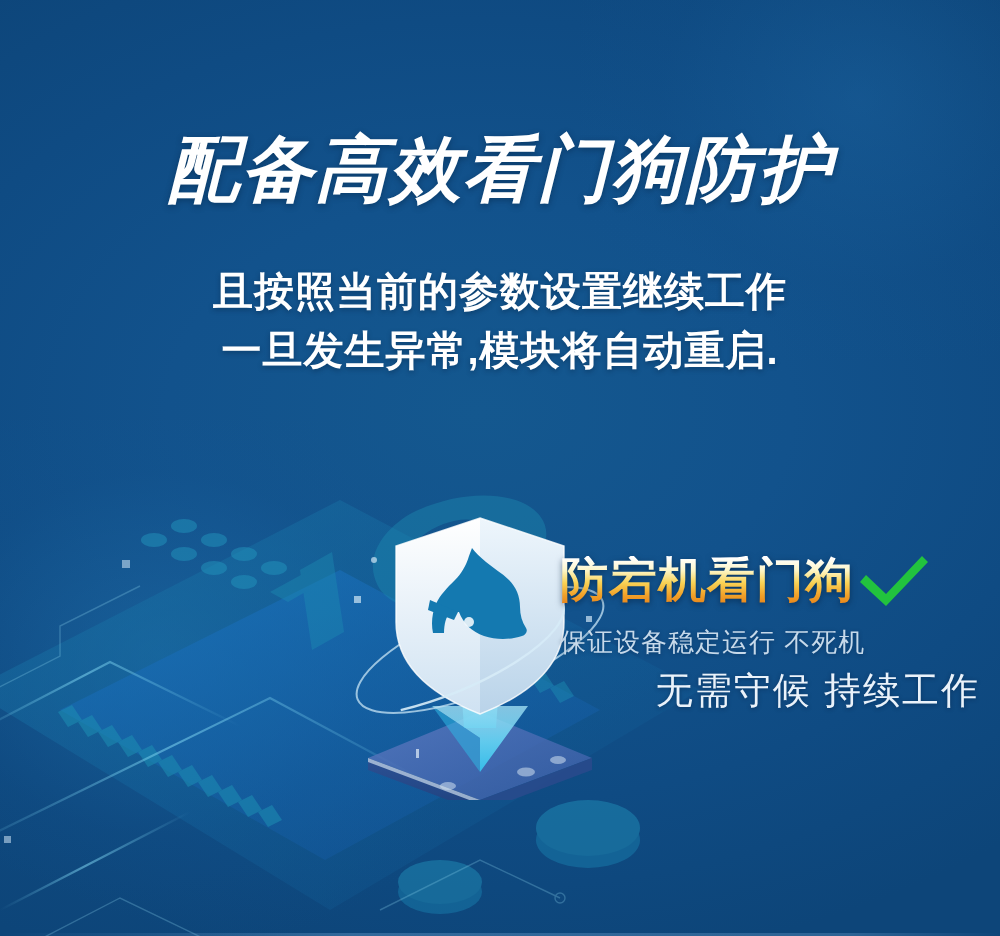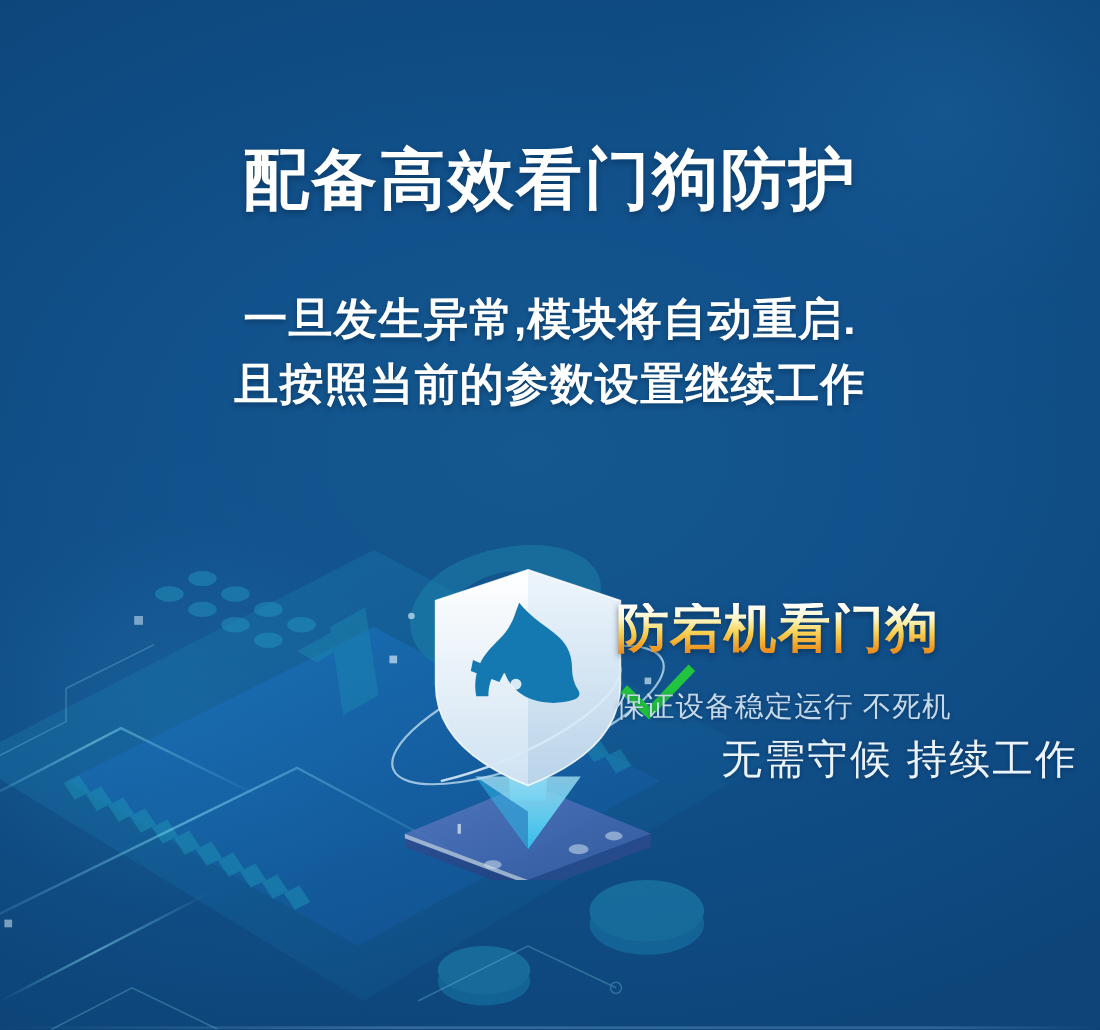--- a/index.html
+++ b/index.html
@@ -60,27 +60,28 @@
 
   
   .headline-block {
     position: absolute;
     left: 0;
     top: 132px;
     width: 1000px;
     text-align: center;
   }
   .headline {
-    font-size: 60px;
+    font-size: 72px;
     font-weight: bold;
     color: #ffffff;
     letter-spacing: 2px;
     line-height: 1.05;
     text-shadow: 0 2px 6px rgba(0,30,60,0.45);
     margin: 0;
+    font-style: italic;
   }
   .subhead-block {
     position: absolute;
     left: 0;
     top: 262px;
     width: 1000px;
     text-align: center;
   }
   .subhead-line {
     font-size: 40px;
@@ -102,24 +103,23 @@
 
   
   .caption-block {
     position: absolute;
     left: 560px;
     top: 548px;
     width: 420px;
   }
   .caption-head-row {
     display: flex;
-    align-items: flex-start;
+    align-items: center;
     gap: 2px;
     height: 64px;
-    flex-direction: column;
   }
   .caption-head {
     font-size: 48px;
     font-weight: bold;
     letter-spacing: 1px;
     line-height: 1;
     background: linear-gradient(180deg, #ffffff 4%, #fdf6c8 30%, #f9d254 56%, #f0a028 82%, #e8861c 100%);
     -webkit-background-clip: text;
     background-clip: text;
     color: transparent;
@@ -247,22 +247,22 @@
     </g>
   </svg>
 
   <div class="bg-bottom-line"></div>
 
   <div class="headline-block">
     <div class="headline">配备高效看门狗防护</div>
   </div>
 
   <div class="subhead-block">
+    <div class="subhead-line">且按照当前的参数设置继续工作</div>
     <div class="subhead-line">一旦发生异常,模块将自动重启.</div>
-    <div class="subhead-line">且按照当前的参数设置继续工作</div>
   </div>
 
   <svg class="graphic" viewBox="0 0 300 300" xmlns="http://www.w3.org/2000/svg">
     <defs>
       <linearGradient id="shieldL" x1="0" y1="0" x2="0" y2="1">
         <stop offset="0%" stop-color="#ffffff"></stop>
         <stop offset="100%" stop-color="#cfe2f2"></stop>
       </linearGradient>
       <linearGradient id="shieldR" x1="0" y1="0" x2="0" y2="1">
         <stop offset="0%" stop-color="#eef6fc"></stop>

